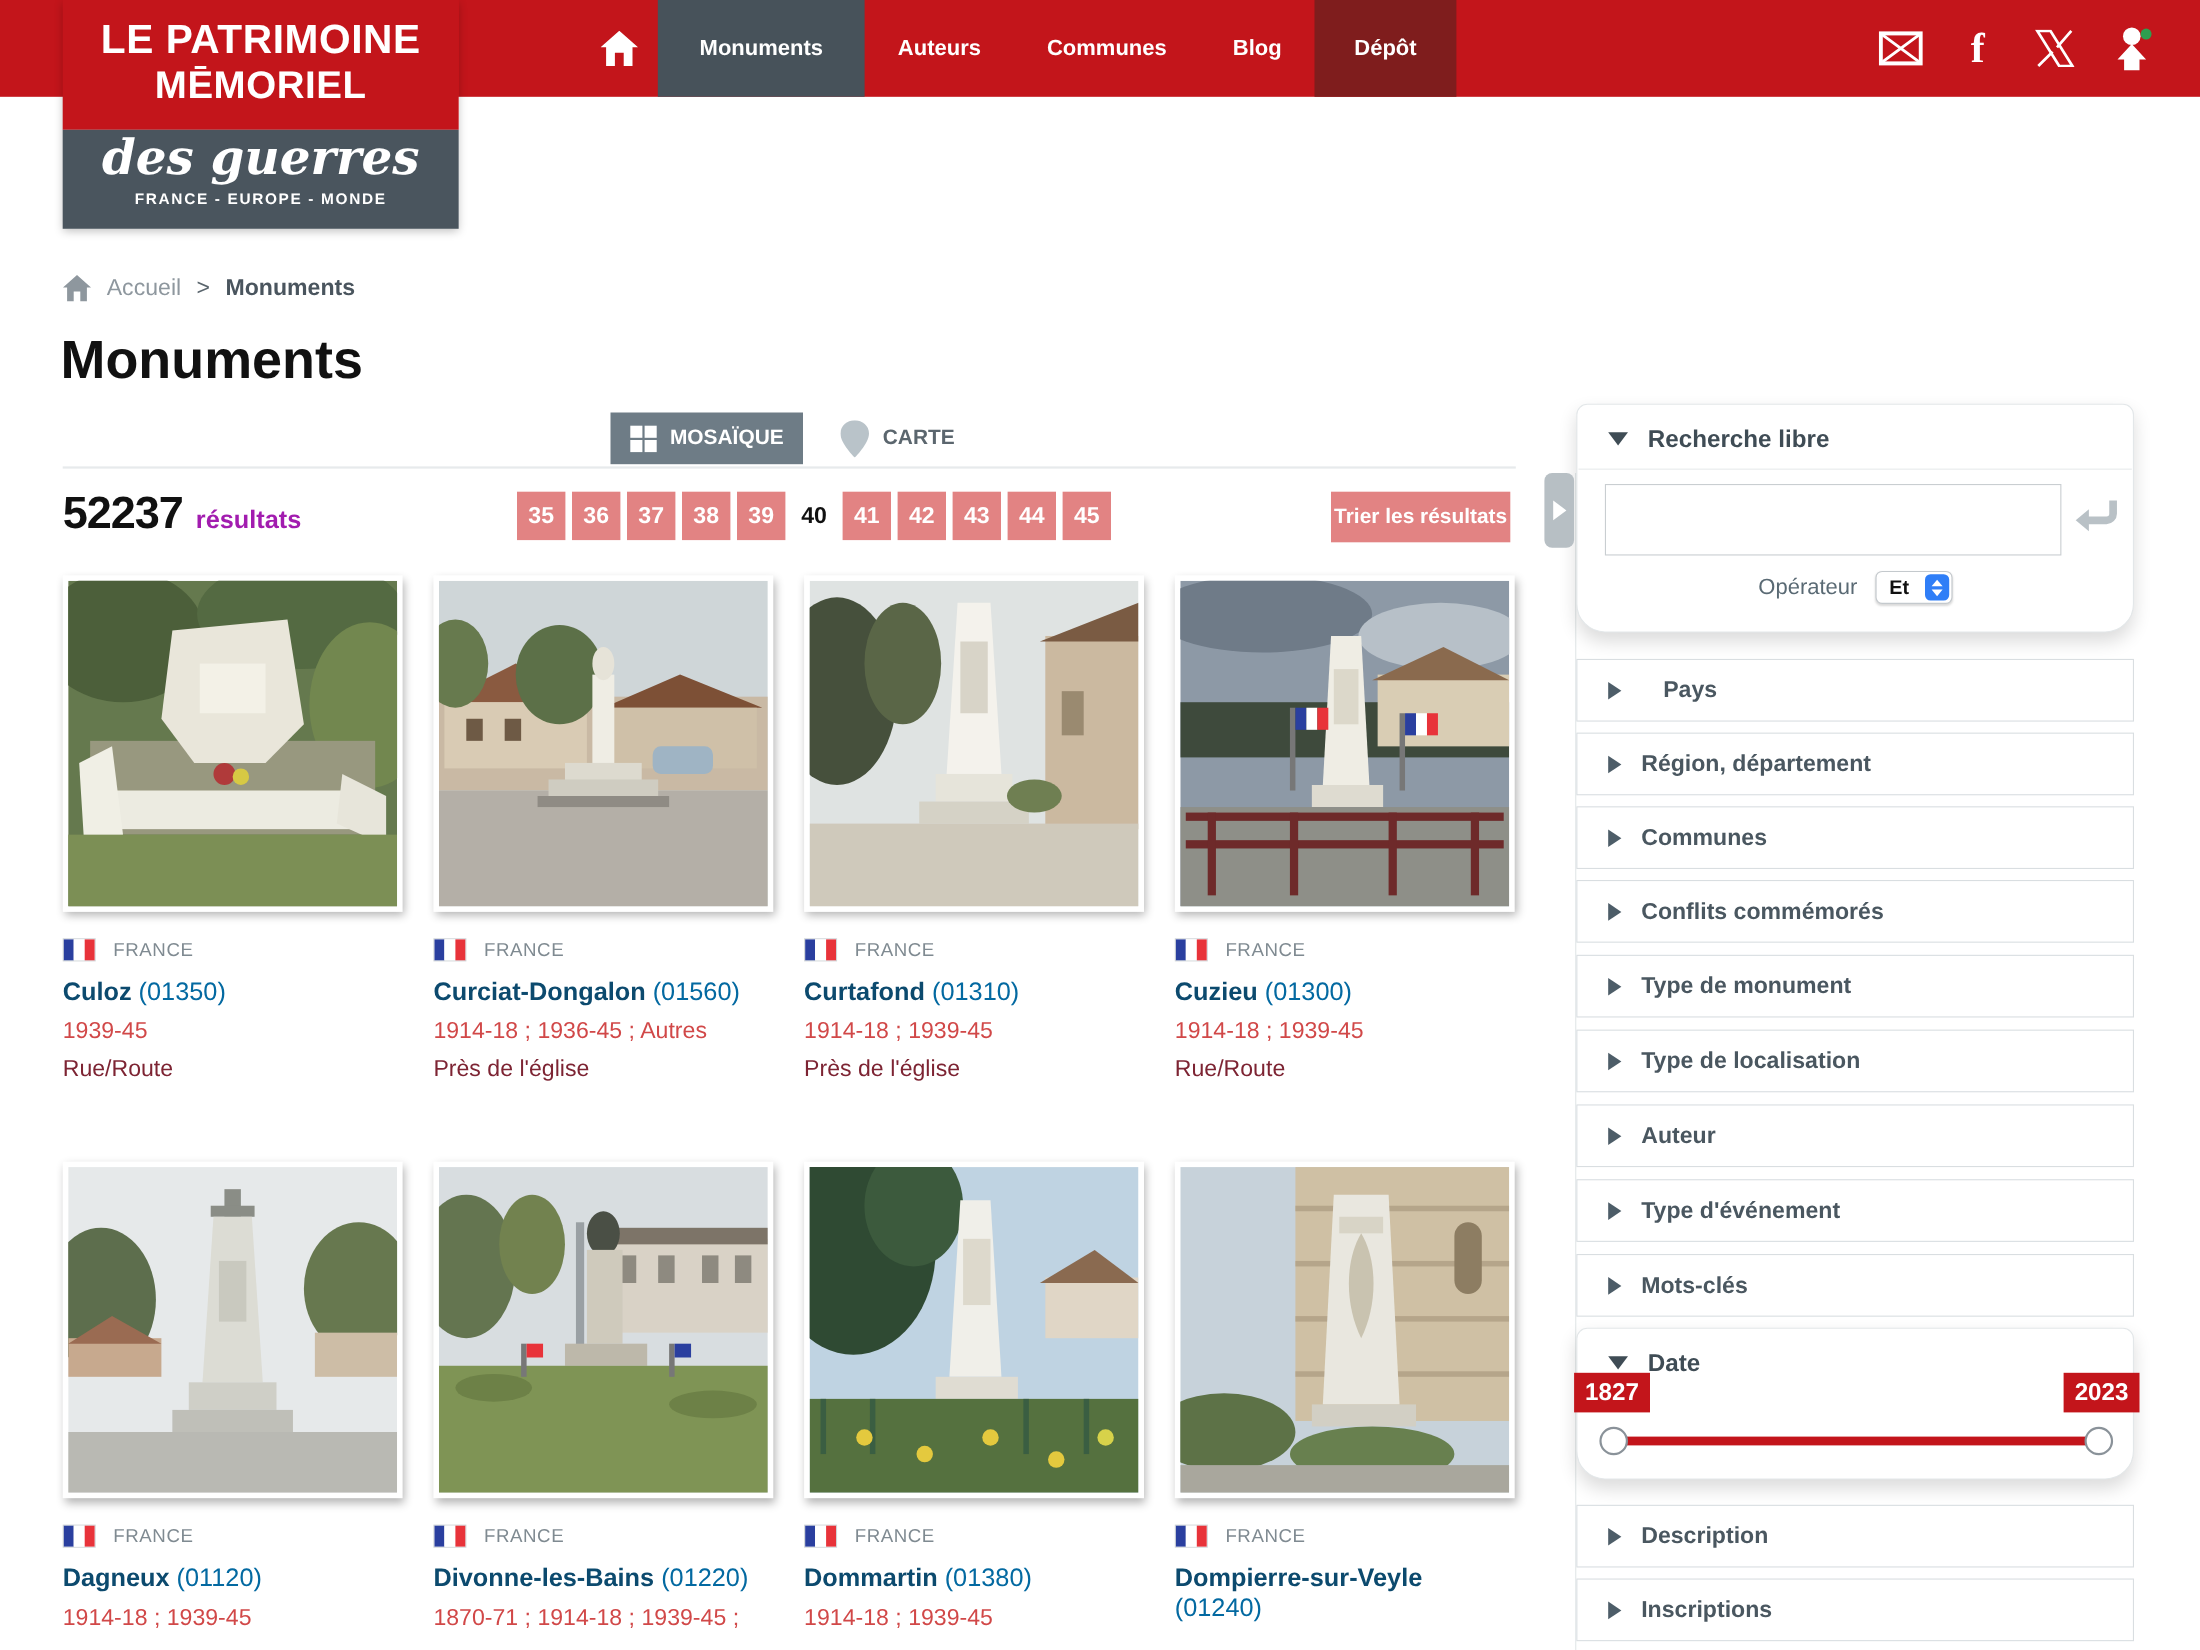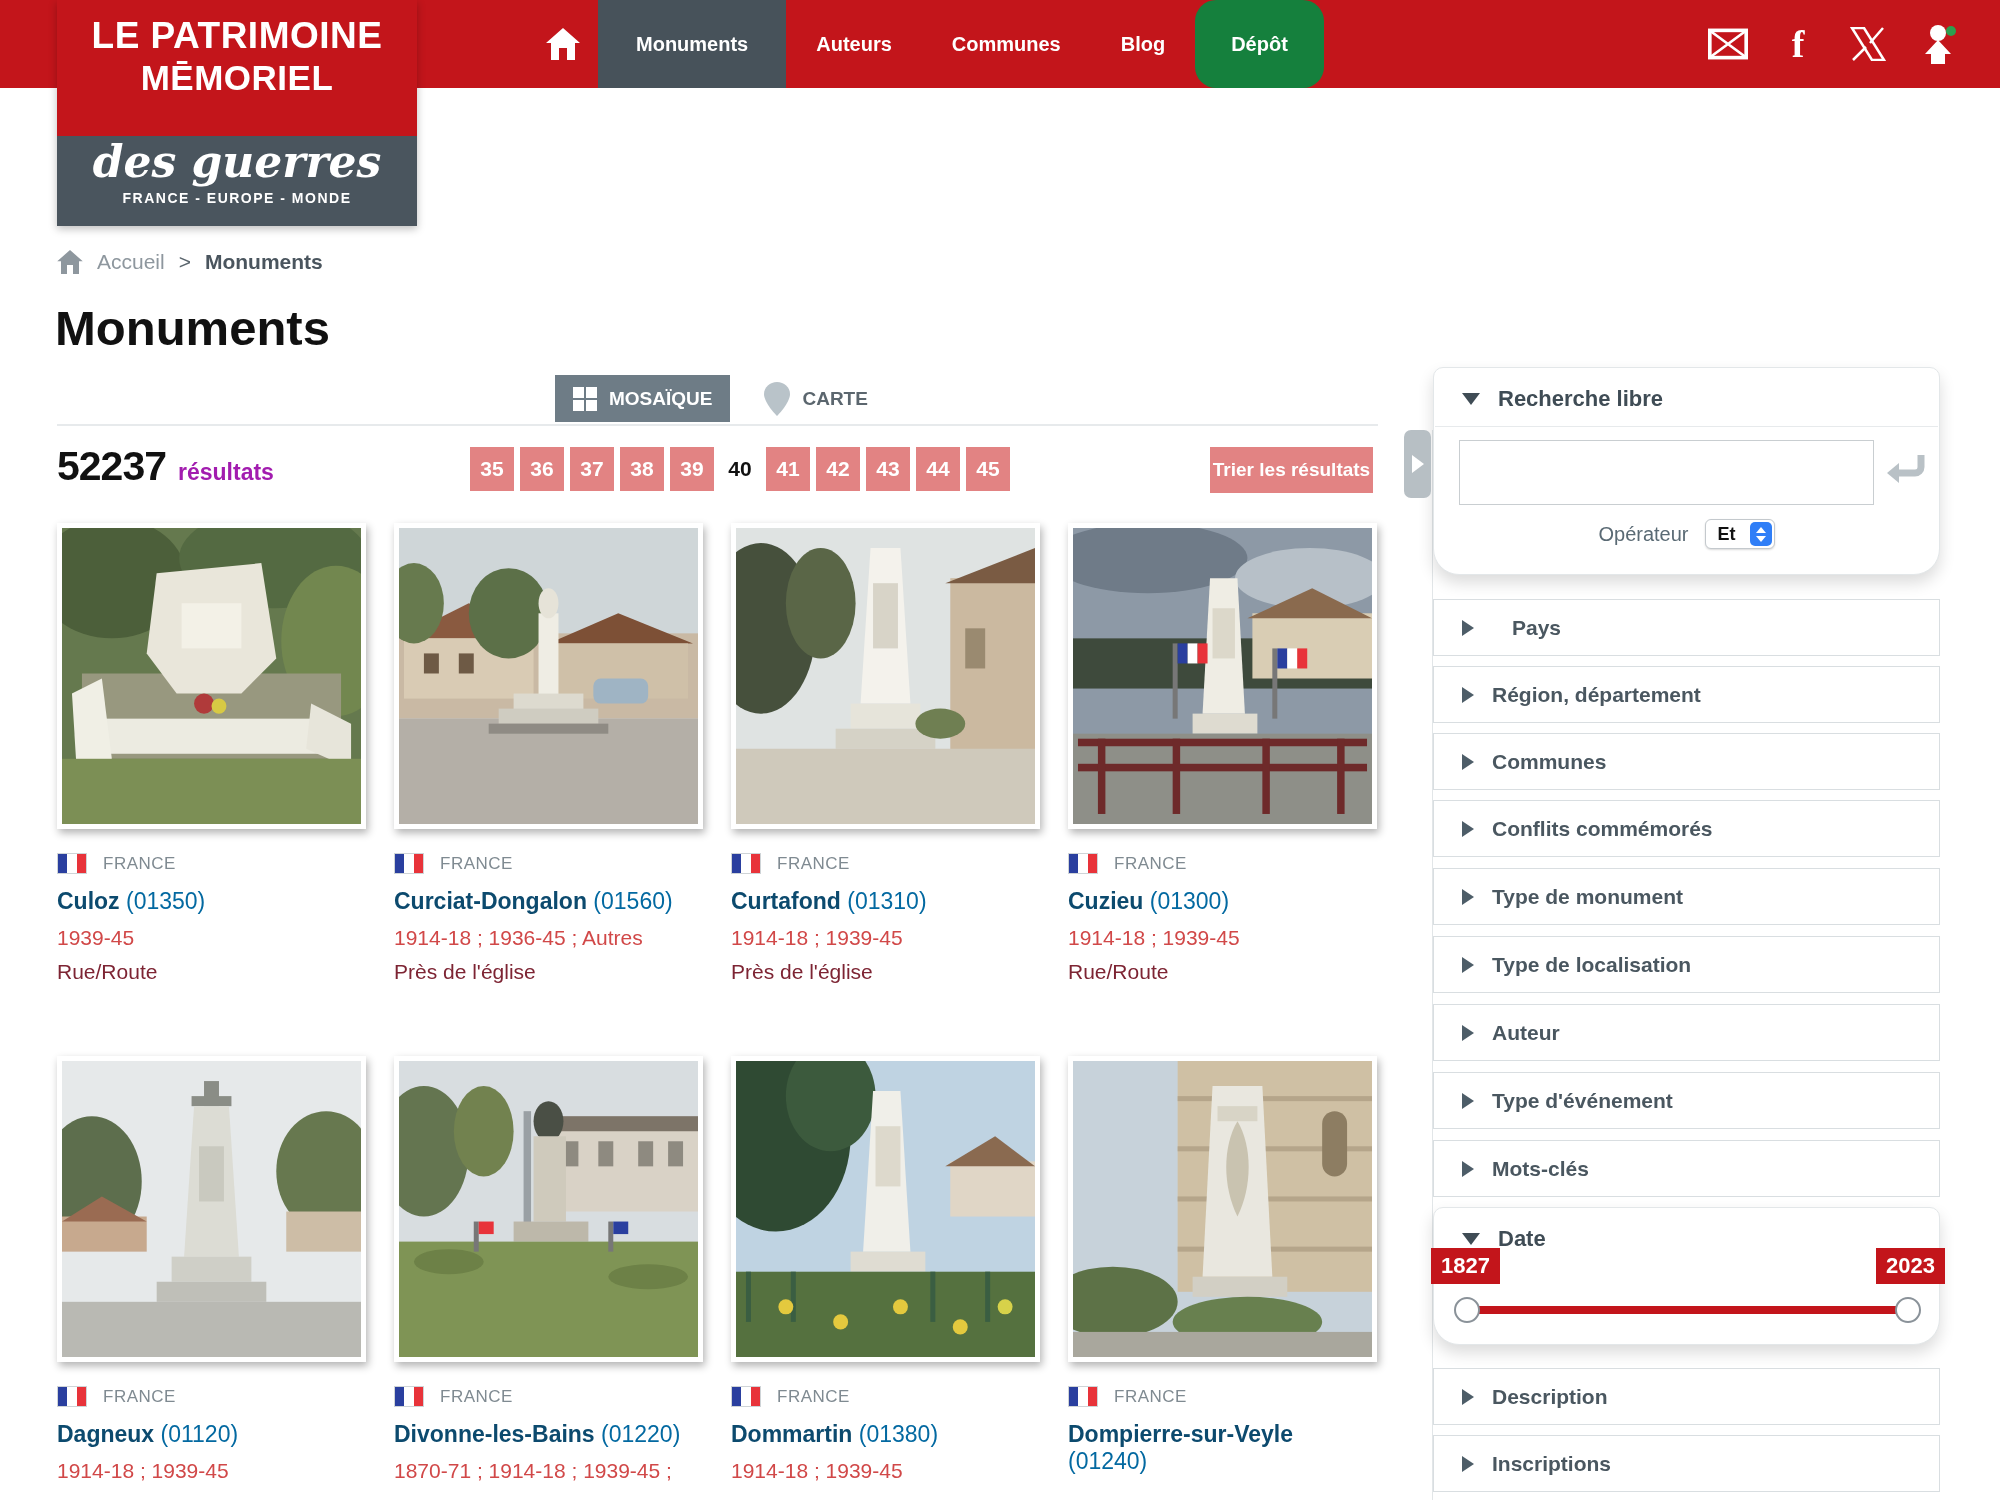--- a/index.html
+++ b/index.html
@@ -4,34 +4,34 @@
 <style>
   * { margin:0; padding:0; box-sizing:border-box; }
   html,body { width:2000px; height:1500px; overflow:hidden; background:#fff;
     font-family:"Liberation Sans", sans-serif; }
   .page { position:relative; width:2000px; height:1500px; background:#fff; }
 
   
   .header { position:absolute; left:0; top:0; width:2000px; height:88px; background:#c3151b; }
   .logo { position:absolute; left:57px; top:0; width:360px; z-index:5; cursor:pointer;
     box-shadow:0 3px 8px rgba(0,0,0,.25); }
-  .logo-red { background:#c3151b; height:136px; padding-top:14px; text-align:center; }
+  .logo-red { background:#c3151b; height:118px; padding-top:14px; text-align:center; }
   .logo-line1 { color:#fff; font-weight:bold; font-size:37px; letter-spacing:.5px; line-height:1.2; }
   .logo-line2 { color:#fff; font-weight:bold; font-size:35px; letter-spacing:.5px; line-height:1.15; }
   .logo-gray { background:#4a555e; height:90px; text-align:center; padding-top:2px; }
   .logo-script { color:#fff; font-family:"DejaVu Serif", serif; font-style:italic; font-weight:bold;
     font-size:44px; line-height:1.1; }
   .logo-tagline { color:#fff; font-size:14px; font-weight:bold; letter-spacing:1.5px; margin-top:4px; }
 
   .nav { position:absolute; left:528px; top:0; height:88px; display:flex; align-items:stretch; }
   .nav-home { display:flex; align-items:center; padding:0 18px; cursor:pointer; }
   .nav-item { display:flex; align-items:center; padding:0 30px; color:#fff; font-weight:bold;
     font-size:20px; cursor:pointer; }
   .nav-item.active { background:#47525a; padding:0 38px; }
-  .nav-item.highlight { background:#15803d; padding:0 36px;border-radius:21px; }
+  .nav-item.highlight { background:#7f1d1d; padding:0 36px; }
   .social { position:absolute; right:42px; top:0; height:88px; display:flex; align-items:center; gap:30px; }
   .social-ic { width:40px; height:40px; display:flex; align-items:center; justify-content:center;
     cursor:pointer; position:relative; }
   .social-ic svg { display:block; }
   .fb-glyph { color:#fff; font-size:38px; font-weight:bold; font-family:"Liberation Serif", serif; }
   .green-dot { position:absolute; right:2px; top:2px; width:10px; height:10px; border-radius:50%;
     background:#2e9e4f; }
 
   
   .breadcrumb { position:absolute; left:57px; top:250px; display:flex; align-items:center; gap:14px;

